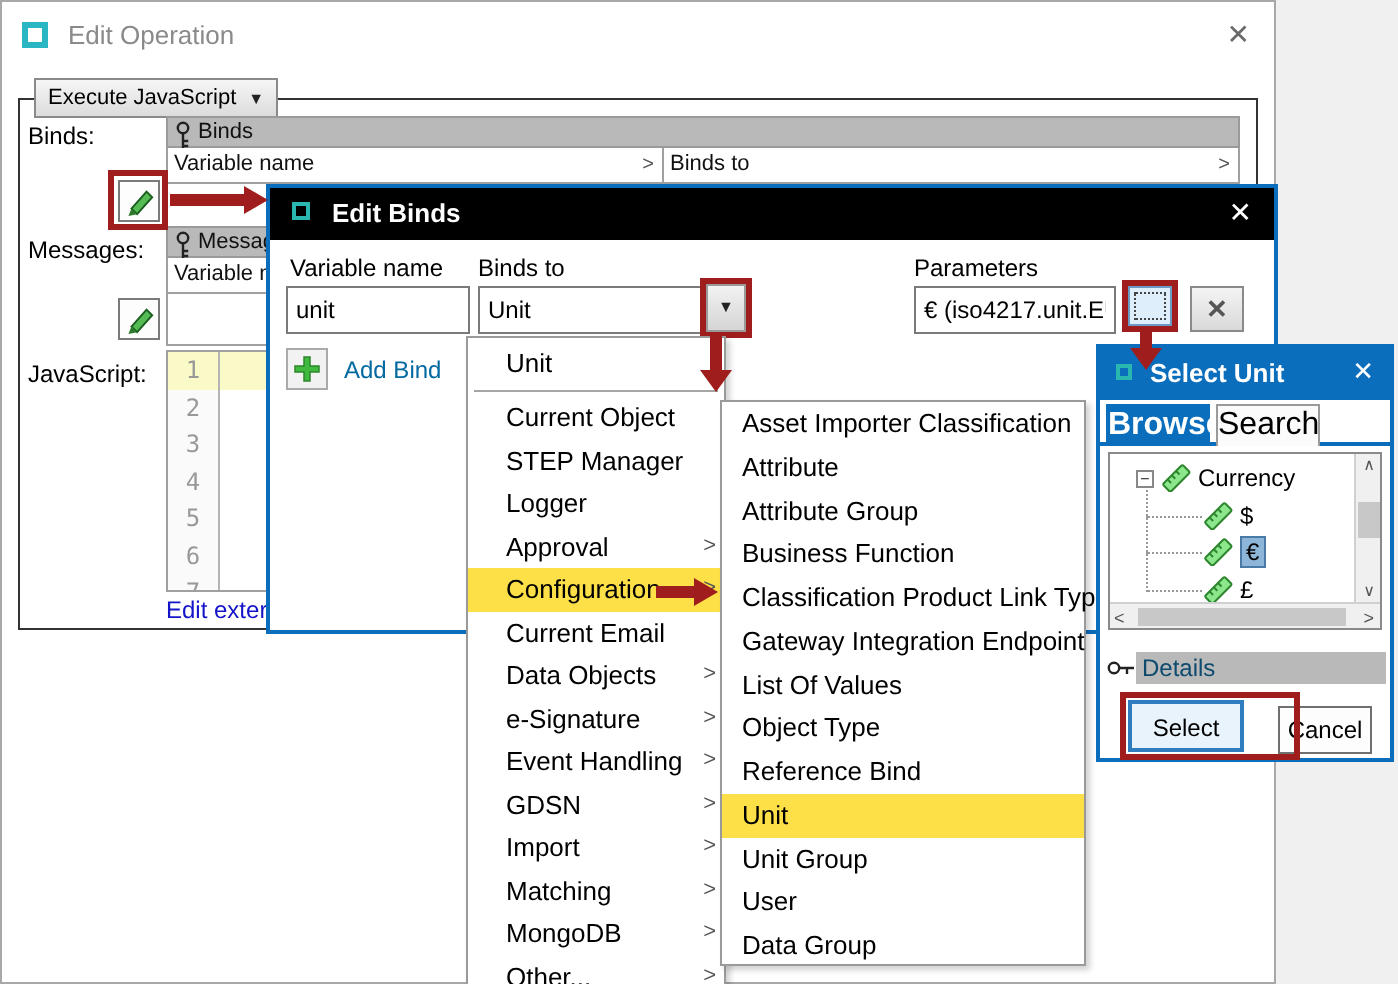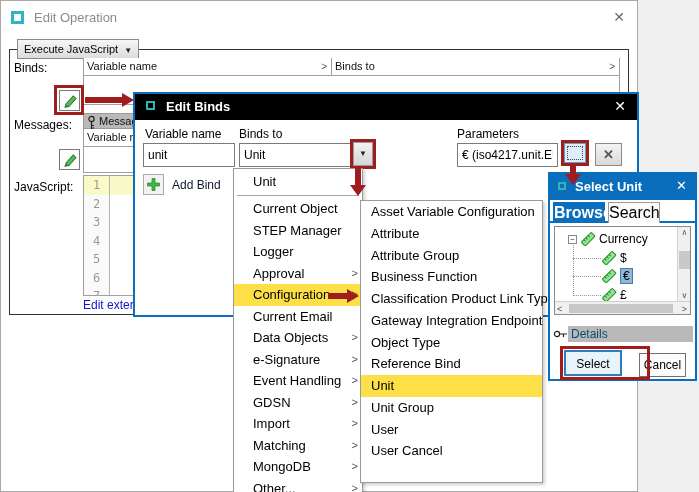--- a/index.html
+++ b/index.html
@@ -50,21 +50,21 @@
   .combo { position:absolute; height:24px; border:1px solid #7a7a7a; background:#fff; font-size:12px; }
   .combo .val { position:absolute; left:4px; top:4px; }
   .combo-arrow-btn { position:absolute; right:0; top:0; width:17px; height:100%; background:linear-gradient(#f2f2f2,#d5d5d5); border-left:1px solid #9a9a9a; text-align:center; font-size:8px; line-height:22px; color:#222; cursor:pointer; }
 
   .dots-btn { position:absolute; width:22px; height:20px; background:#dfeefb; border:1px solid #6a9bc4; cursor:pointer; }
   .dots-btn::after { content:""; position:absolute; inset:2px; border:1px dotted #444; }
   .xclear-btn { position:absolute; width:27px; height:23px; background:linear-gradient(#f4f4f4,#d9d9d9); border:1px solid #8a8a8a; text-align:center; line-height:21px; font-size:13px; color:#555; font-weight:bold; cursor:pointer; }
 
   .addbind { position:absolute; left:8px; top:80px; display:flex; align-items:center; cursor:pointer; }
   .addbind .plusbox { width:21px; height:21px; background:#f2f2f2; border:1px solid #aaa; display:flex; align-items:center; justify-content:center; }
-  .addbind .ablabel { margin-left:8px; font-size:12px; color:#0f172a;text-align:center; }
+  .addbind .ablabel { margin-left:8px; font-size:12px; color:#0369a1;text-align:center; }
 
   
   .menu { position:absolute; background:#fff; border:1px solid #9a9a9a; box-shadow:2px 2px 3px rgba(0,0,0,.18); z-index:20; }
   .menu1 { left:233px; top:168px; width:130px; height:330px; }
   .menu2 { left:360px; top:200px; width:183px; height:283px; }
   .mi { position:relative; height:21.5px; line-height:21.5px; font-size:13px; color:#000; padding-left:19px; cursor:pointer; white-space:nowrap; }
   .menu2 .mi { height:21.75px; line-height:21.75px; padding-left:10px; }
   .mi.first { height:25px; line-height:25px; }
   .mi.hl { background:#fde047; }
   .mi .sub { position:absolute; right:4px; top:0; color:#555; font-size:11px; }
@@ -122,20 +122,29 @@
     </div>
 
     <div class="groupbox"></div>
 
     <div class="op-select">
       <span>Execute JavaScript</span><span class="dd">▼</span>
     </div>
 
     <span class="fieldlabel" style="top:60px;">Binds:</span>
     <div class="gridtable" style="top:57px;">
+      <div class="grid-header">
+        <span class="key-ico">
+          <svg width="11" height="15" viewBox="0 0 11 15">
+              <circle cx="5.5" cy="4" r="2.6" fill="none" stroke="#222" stroke-width="1.2"></circle>
+              <path d="M5.5 6.6 V14 M5.5 10.5 h2.6 M5.5 13 h2.6" stroke="#222" stroke-width="1.2" fill="none"></path>
+            </svg>
+        </span>
+        <span>Binds</span>
+      </div>
       <div class="grid-cols">
         <div class="grid-col" style="width:248px;">
           <span>Variable name</span>
           <span class="sort">&gt;</span>
         </div>
         <div class="grid-col" style="flex:1; border-right:none;">
           <span>Binds to</span>
           <span class="sort">&gt;</span>
         </div>
       </div>
@@ -259,32 +268,33 @@
     <div class="mi"><span>e-Signature</span><span class="sub">&gt;</span></div>
     <div class="mi"><span>Event Handling</span><span class="sub">&gt;</span></div>
     <div class="mi"><span>GDSN</span><span class="sub">&gt;</span></div>
     <div class="mi"><span>Import</span><span class="sub">&gt;</span></div>
     <div class="mi"><span>Matching</span><span class="sub">&gt;</span></div>
     <div class="mi"><span>MongoDB</span><span class="sub">&gt;</span></div>
     <div class="mi"><span>Other...</span><span class="sub">&gt;</span></div>
   </div>
 
   <div class="menu menu2">
-    <div class="mi"><span>Asset Variable Configuration</span></div>
+    <div class="mi"><span>Asset Importer Classification</span></div>
     <div class="mi"><span>Attribute</span></div>
     <div class="mi"><span>Attribute Group</span></div>
     <div class="mi"><span>Business Function</span></div>
     <div class="mi"><span>Classification Product Link Type</span></div>
     <div class="mi"><span>Gateway Integration Endpoint</span></div>
+    <div class="mi"><span>List Of Values</span></div>
     <div class="mi"><span>Object Type</span></div>
     <div class="mi"><span>Reference Bind</span></div>
     <div class="mi hl"><span>Unit</span></div>
     <div class="mi"><span>Unit Group</span></div>
     <div class="mi"><span>User</span></div>
-    <div class="mi"><span>User Cancel</span></div>
+    <div class="mi"><span>Data Group</span></div>
   </div>
 
   <div class="dlg-select">
     <div class="stitle">
       <span class="ticon"></span>
       <span class="ttext">Select Unit</span>
       <span class="tclose">✕</span>
     </div>
 
     <div class="tabs">

